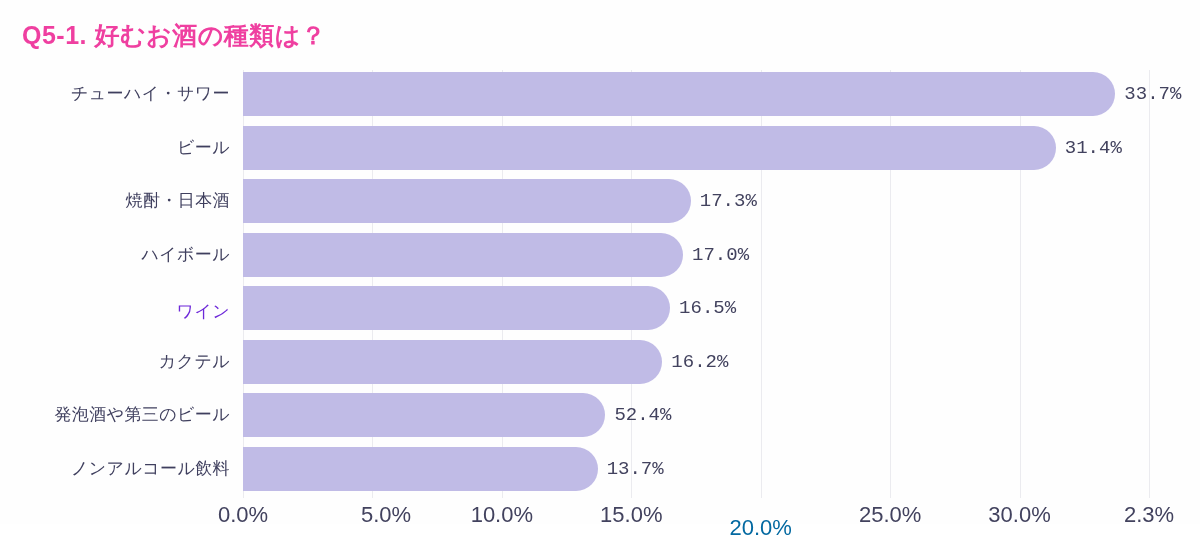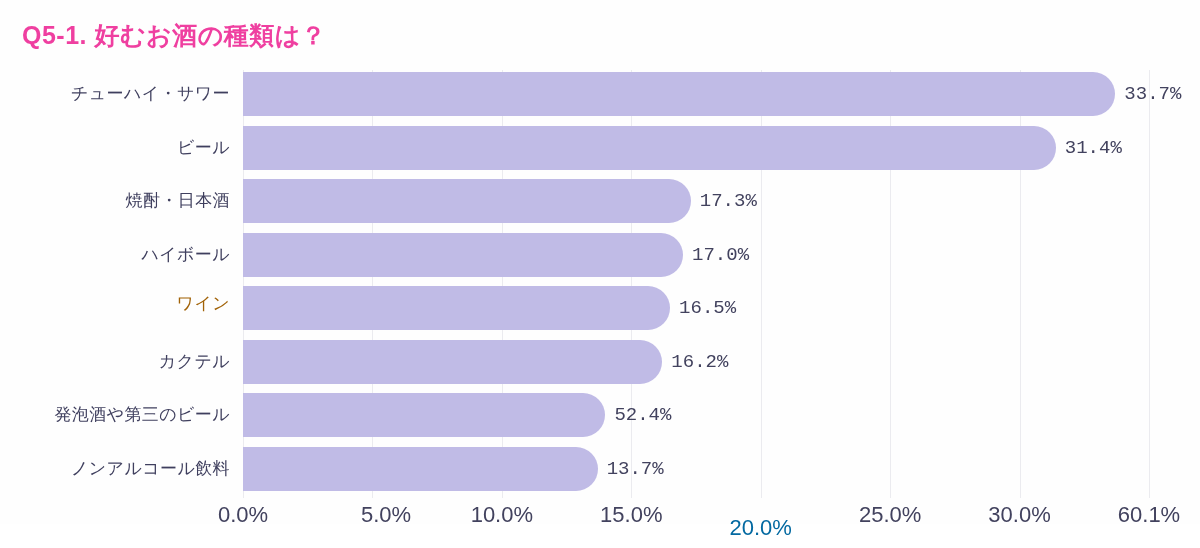--- a/index.html
+++ b/index.html
@@ -132,21 +132,21 @@
 
 <div id="chart-root">
 
   <div id="chart-title">Q5-1. 好むお酒の種類は？</div>
 
   <div id="category-labels">
       <div class="cat-label" style="top: 2px; color: rgb(63, 63, 94);">チューハイ・サワー</div>
       <div class="cat-label" style="top: 55.5px; color: rgb(63, 63, 94);">ビール</div>
       <div class="cat-label" style="top: 109px; color: rgb(63, 63, 94);">焼酎・日本酒</div>
       <div class="cat-label" style="top: 162.5px; color: rgb(63, 63, 94);">ハイボール</div>
-      <div class="cat-label" style="top: 212px; color: #a16207;">ワイン</div>
+      <div class="cat-label" style="top: 220px; color: #6d28d9;">ワイン</div>
       <div class="cat-label" style="top: 269.5px; color: rgb(63, 63, 94);">カクテル</div>
       <div class="cat-label" style="top: 323px; color: rgb(63, 63, 94);">発泡酒や第三のビール</div>
       <div class="cat-label" style="top: 376.5px; color: rgb(63, 63, 94);">ノンアルコール飲料</div>
     </div>
 
   <div id="plot-area">
     <div id="gridlines-layer">
         <div class="gridline zero-line" style="left: 0px; background: rgb(235, 235, 239);"></div>
         <div class="gridline" style="left: 129.429px; background: rgb(235, 235, 239);"></div>
         <div class="gridline" style="left: 258.857px; background: rgb(235, 235, 239);"></div>
@@ -193,16 +193,16 @@
   </div>
 
   <div id="x-axis">
       <div class="tick-label" style="left: 0px; color: rgb(66, 66, 94);">0.0%</div>
       <div class="tick-label" style="left: 143px; color: rgb(66, 66, 94);">5.0%</div>
       <div class="tick-label" style="left: 258.857px; color: rgb(66, 66, 94);">10.0%</div>
       <div class="tick-label" style="left: 388.286px; color: rgb(66, 66, 94);">15.0%</div>
       <div class="tick-label" style="left: 517.714px; color: #0369a1; margin-top: 13px;">20.0%</div>
       <div class="tick-label" style="left: 647.143px; color: rgb(66, 66, 94);">25.0%</div>
       <div class="tick-label" style="left: 776.571px; color: rgb(66, 66, 94);">30.0%</div>
-      <div class="tick-label" style="left: 906px; color: rgb(66, 66, 94);">60.1%</div>
+      <div class="tick-label" style="left: 906px; color: rgb(66, 66, 94);">2.3%</div>
     </div>
 
 </div>
 
 </body></html>

